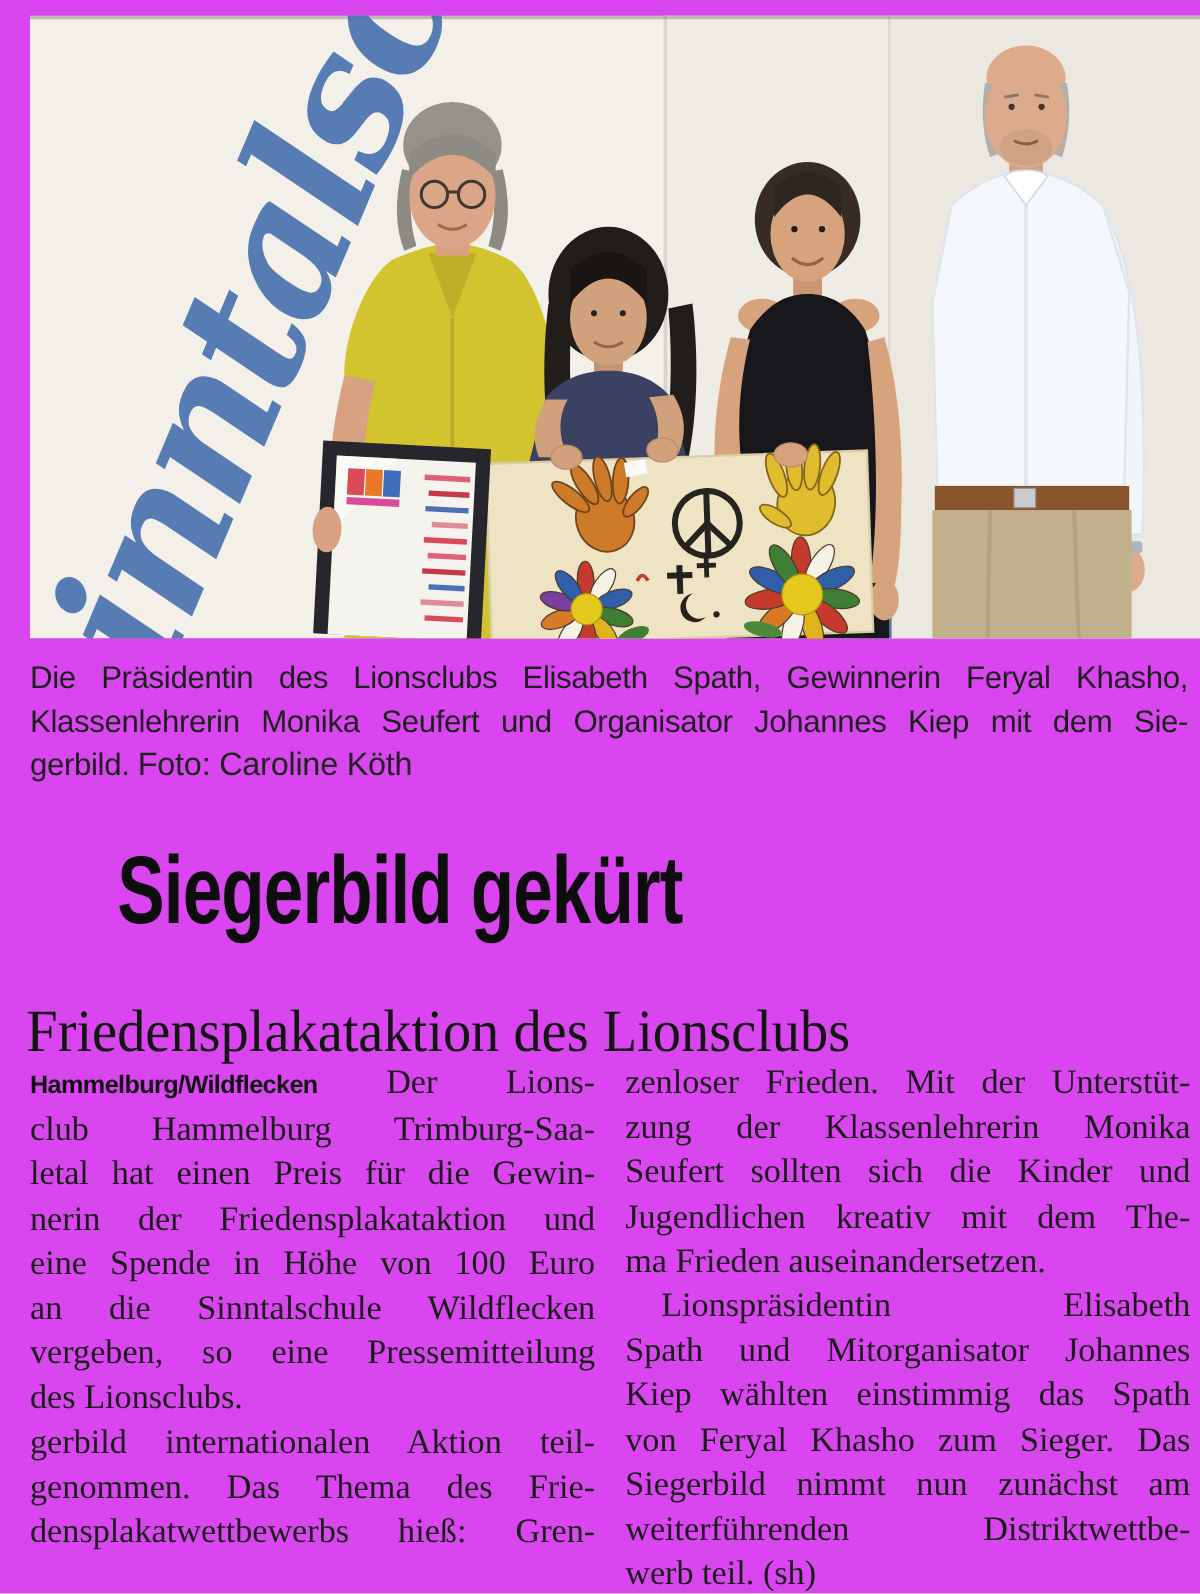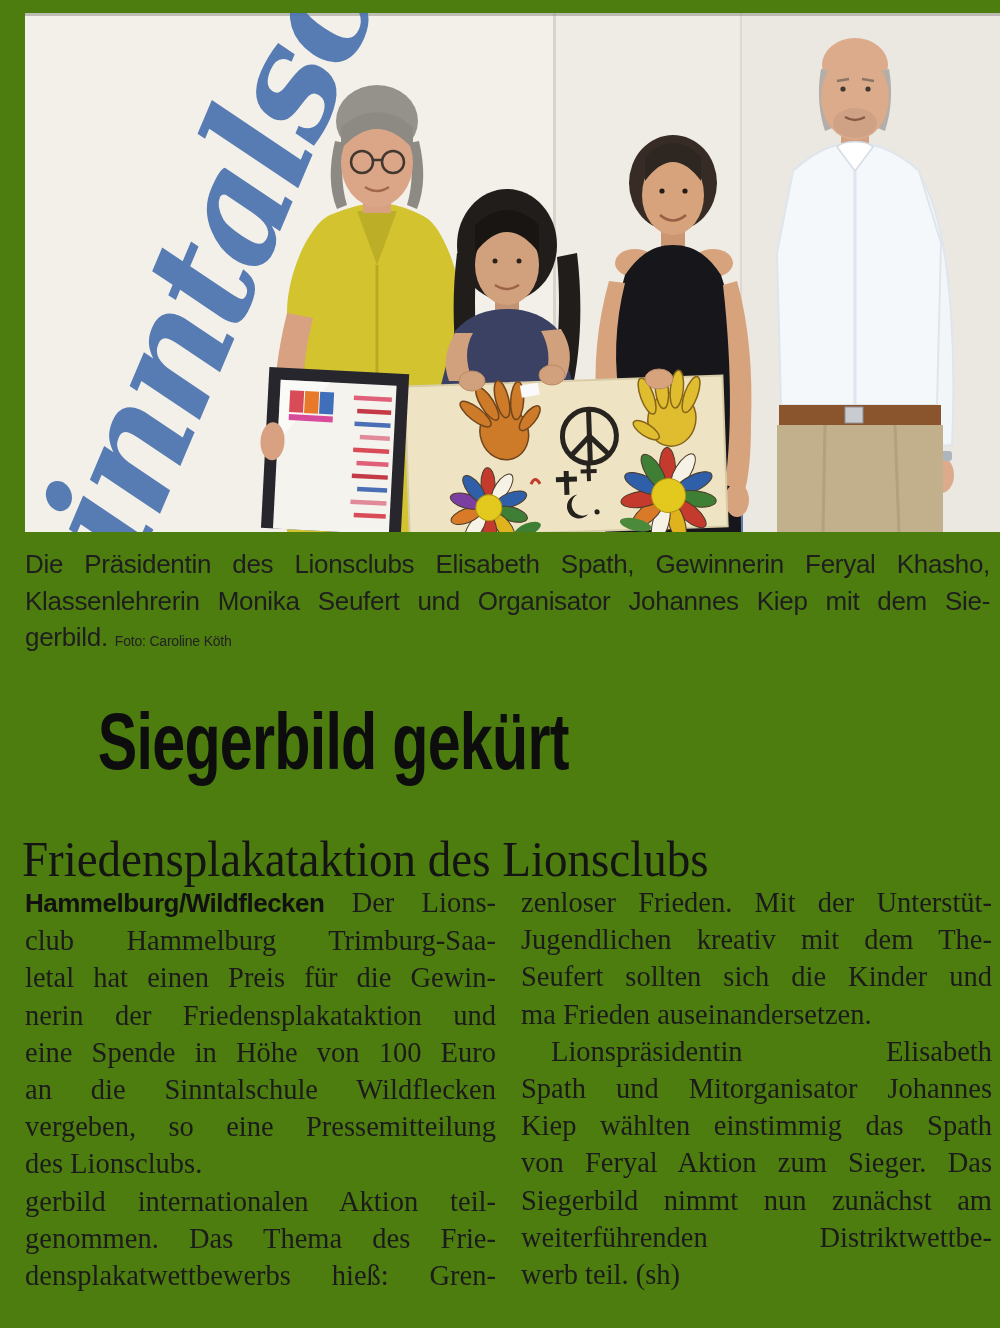--- a/index.html
+++ b/index.html
@@ -1,48 +1,48 @@
 <!DOCTYPE html>
 <html><head>
 <meta charset="utf-8">
 <style>
   html,body{margin:0;padding:0;background:#ffffff;}
-  #page{position:relative;width:1000px;height:1328px;background:#4d7c0f;overflow:hidden;
+  #page{position:relative;width:1000px;height:1328px;background:#d946ef;overflow:hidden;
         font-family:"Liberation Serif",serif;color:#1b1b1b;}
 
   
   #photo{position:absolute;left:25px;top:13px;width:975px;height:519px;}
   #photo svg{display:block;width:100%;height:100%;}
 
   
   #caption{position:absolute;left:25px;top:546px;width:965px;
            font-family:"Liberation Sans",sans-serif;font-size:26px;line-height:36.6px;
            letter-spacing:-0.3px;color:#1e1e1e;}
   .capline{white-space:nowrap;text-align:justify;text-align-last:justify;}
   .capline.last{text-align-last:left;}
-  .credit{font-size:14px;letter-spacing:-0.2px;color:#222;}
+  .credit{font-size:27px;letter-spacing:-0.2px;color:#222;}
 
   
   #headline{position:absolute;left:15px;top:702px;width:1000px;text-align:left;}
   #headline .h1{display:inline-block;font-family:"Liberation Sans",sans-serif;font-weight:bold;
                 font-size:80px;line-height:1.0;color:#0d0d0d;letter-spacing:-1px;
                 transform:scaleX(0.74);transform-origin:center;white-space:nowrap;}
   #subheadline{position:absolute;left:0;top:834px;width:1000px;text-align:left;}
   #subheadline .h2{display:inline-block;font-family:"Liberation Serif",serif;font-size:50px;
                    line-height:1.0;color:#141414;transform:scaleX(0.94);transform-origin:center;
                    white-space:nowrap;}
 
   
   #body{position:absolute;left:25px;top:884px;width:967px;display:flex;gap:25px;}
   .col{flex:1 1 0;}
   .bodyline{font-size:28.5px;line-height:37.2px;white-space:nowrap;
             text-align:justify;text-align-last:justify;}
   .bodyline.last{text-align-last:left;}
   .bodyline.indent{text-indent:30px;}
-  .lead{font-family:"Liberation Sans",sans-serif;font-weight:bold;font-size:26px;
+  .lead{font-family:"Liberation Sans",sans-serif;font-weight:bold;font-size:21px;
         letter-spacing:-0.5px;color:#111;}
 </style>
 </head>
 <body>
 
 <div id="page">
 
   <div id="photo">
     <svg viewBox="0 0 975 519" preserveAspectRatio="none">
 
@@ -252,26 +252,27 @@
       <div class="bodyline">eine Spende in Höhe von 100 Euro</div>
       <div class="bodyline">an die Sinntalschule Wildflecken</div>
       <div class="bodyline">vergeben, so eine Pressemitteilung</div>
       <div class="bodyline last">des Lionsclubs.</div>
       <div class="bodyline">gerbild internationalen Aktion teil-</div>
       <div class="bodyline">genommen. Das Thema des Frie-</div>
       <div class="bodyline">densplakatwettbewerbs hieß: Gren-</div>
     </div>
     <div class="col">
       <div class="bodyline">zenloser Frieden. Mit der Unterstüt-</div>
+      <div class="bodyline">zung der Klassenlehrerin Monika</div>
+      <div class="bodyline">Seufert sollten sich die Kinder und</div>
       <div class="bodyline">Jugendlichen kreativ mit dem The-</div>
-      <div class="bodyline">Seufert sollten sich die Kinder und</div>
       <div class="bodyline last">ma Frieden auseinandersetzen.</div>
       <div class="bodyline indent">Lionspräsidentin Elisabeth</div>
       <div class="bodyline">Spath und Mitorganisator Johannes</div>
       <div class="bodyline">Kiep wählten einstimmig das Spath</div>
-      <div class="bodyline">von Feryal Aktion zum Sieger. Das</div>
+      <div class="bodyline">von Feryal Khasho zum Sieger. Das</div>
       <div class="bodyline">Siegerbild nimmt nun zunächst am</div>
       <div class="bodyline">weiterführenden Distriktwettbe-</div>
       <div class="bodyline last">werb teil. (sh)</div>
     </div>
   </div>
 
 </div>
 
 </body></html>

